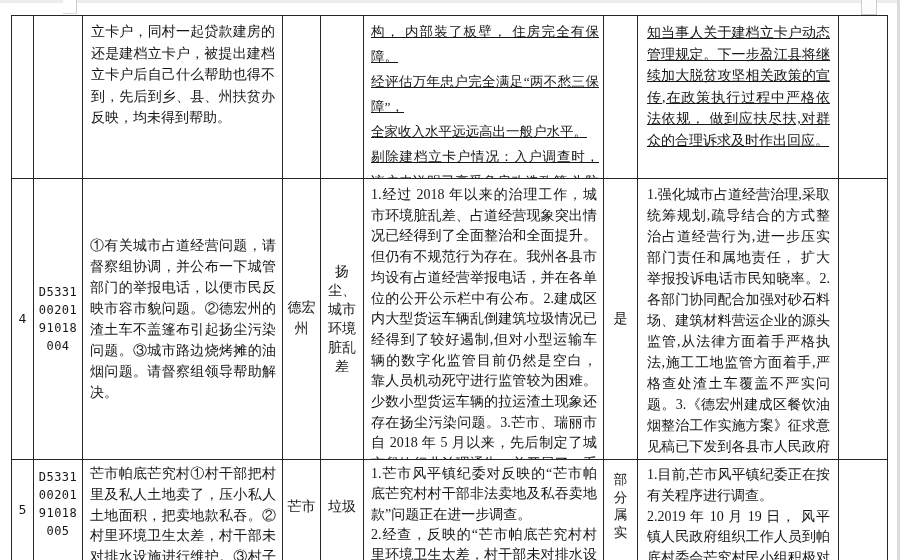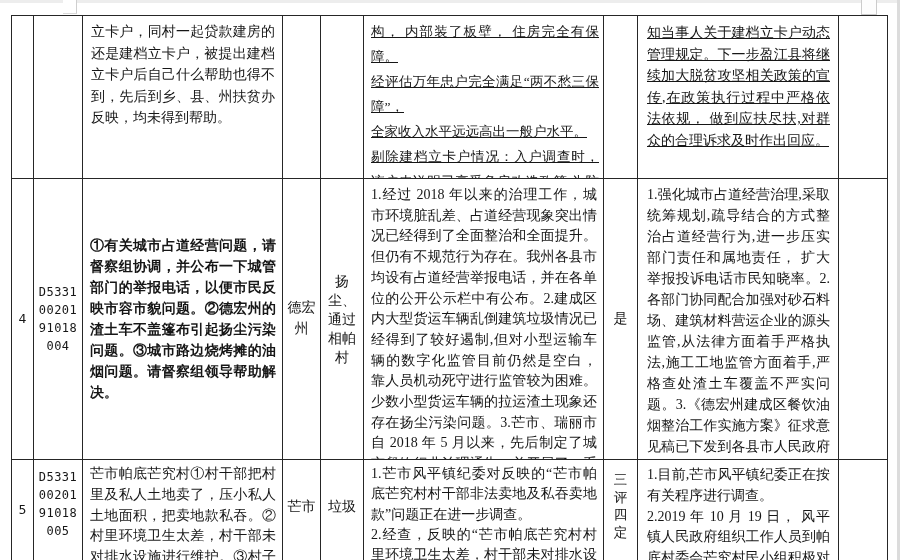--- a/index.html
+++ b/index.html
@@ -24,21 +24,21 @@
   }
   .row{display:contents;}
   .cell{
     box-sizing:border-box;overflow:hidden;
     border-right:1px solid #262626;border-bottom:1px solid #262626;
     font-size:14px;line-height:20.8px;
   }
   .pre{white-space:pre-wrap;}
   .just{text-align:justify;}
   .ctr{display:flex;align-items:center;justify-content:center;text-align:center;}
-  .vctr{display:flex;flex-direction:column;justify-content:center;font-weight:bold;}
+  .vctr{display:flex;flex-direction:column;justify-content:center;}
   .mono{font-family:"DejaVu Sans Mono","Liberation Mono",monospace;font-size:12px;line-height:18px;letter-spacing:0.5px;}
   .numfont{font-family:"DejaVu Sans","Liberation Sans",sans-serif;font-size:12.5px;}
 
   
   .r1-complaint{padding:5px 7px 0 8px;line-height:21.5px;}
   .r1-verif{padding:3px 4px 0 7px;line-height:25px;font-size:13.5px;text-decoration:underline;}
   .r1-handle{padding:6px 8px 0 9px;line-height:21.5px;text-decoration:underline;}
 
   
   .r2-complaint{padding:0 6px 0 7px;line-height:21px;}
@@ -85,38 +85,38 @@
     </div>
 
     <div class="row">
       <div class="cell ctr numfont">4</div>
       <div class="cell ctr mono pre">D5331
 00201
 91018
 004</div>
       <div class="cell vctr just r2-complaint">①有关城市占道经营问题，请督察组协调，并公布一下城管部门的举报电话，以便市民反映市容市貌问题。②德宏州的渣土车不盖篷布引起扬尘污染问题。③城市路边烧烤摊的油烟问题。请督察组领导帮助解决。</div>
       <div class="cell ctr">德宏州</div>
-      <div class="cell ctr r2-cat">扬尘、通过相帕村</div>
+      <div class="cell ctr r2-cat">扬尘、城市环境脏乱差</div>
       <div class="cell just r2-verif">1.经过 2018 年以来的治理工作，城市环境脏乱差、占道经营现象突出情况已经得到了全面整治和全面提升。但仍有不规范行为存在。我州各县市均设有占道经营举报电话，并在各单位的公开公示栏中有公布。2.建成区内大型货运车辆乱倒建筑垃圾情况已经得到了较好遏制,但对小型运输车辆的数字化监管目前仍然是空白， 靠人员机动死守进行监管较为困难。少数小型货运车辆的拉运渣土现象还存在扬尘污染问题。3.芒市、瑞丽市自 2018 年 5 月以来，先后制定了城市餐饮行业治理通告，并开展了一系列的餐饮油烟整治工作,建成区内烧烤摊油烟治理取得一定成效,但全州范围内仍存在烧烤摊油烟治理不到位的现象。</div>
       <div class="cell ctr">是</div>
       <div class="cell just r2-handle">1.强化城市占道经营治理,采取统筹规划,疏导结合的方式整治占道经营行为,进一步压实部门责任和属地责任， 扩大举报投诉电话市民知晓率。2.各部门协同配合加强对砂石料场、建筑材料营运企业的源头监管,从法律方面着手严格执法,施工工地监管方面着手,严格查处渣土车覆盖不严实问题。3.《德宏州建成区餐饮油烟整治工作实施方案》征求意见稿已下发到各县市人民政府和州直有关单位。德宏州人民政府发布的《德宏州建成区餐饮油烟整治工作实施方案》正式通知将于 10 月 23 日正式印发，餐饮油烟整治工作将月 10 月 25 日开始启动。</div>
       <div class="cell"></div>
     </div>
 
     <div class="row">
       <div class="cell numfont r3-no">5</div>
       <div class="cell mono pre r3-id">D5331
 00201
 91018
 005</div>
       <div class="cell just r3-complaint">芒市帕底芒究村①村干部把村里及私人土地卖了，压小私人土地面积，把卖地款私吞。②村里环境卫生太差，村干部未对排水设施进行维护。③村子就在芒市大河边，生活垃圾收</div>
       <div class="cell r3-region">芒市</div>
       <div class="cell r3-cat">垃圾</div>
       <div class="cell pre just r3-verif">1.芒市风平镇纪委对反映的“芒市帕底芒究村村干部非法卖地及私吞卖地款”问题正在进一步调查。
 2.经查，反映的“芒市帕底芒究村村里环境卫生太差，村干部未对排水设施进行维护”问题</div>
-      <div class="cell r3-istrue"><span class="vtext">三评四定</span></div>
+      <div class="cell r3-istrue"><span class="vtext">部分属实</span></div>
       <div class="cell pre just r3-handle">1.目前,芒市风平镇纪委正在按有关程序进行调查。
 2.2019 年 10 月 19 日， 风平镇人民政府组织工作人员到帕底村委会芒究村民小组积极对接村干部,已请村</div>
       <div class="cell"></div>
     </div>
 
   </div>
 </div>
 
 </body></html>

